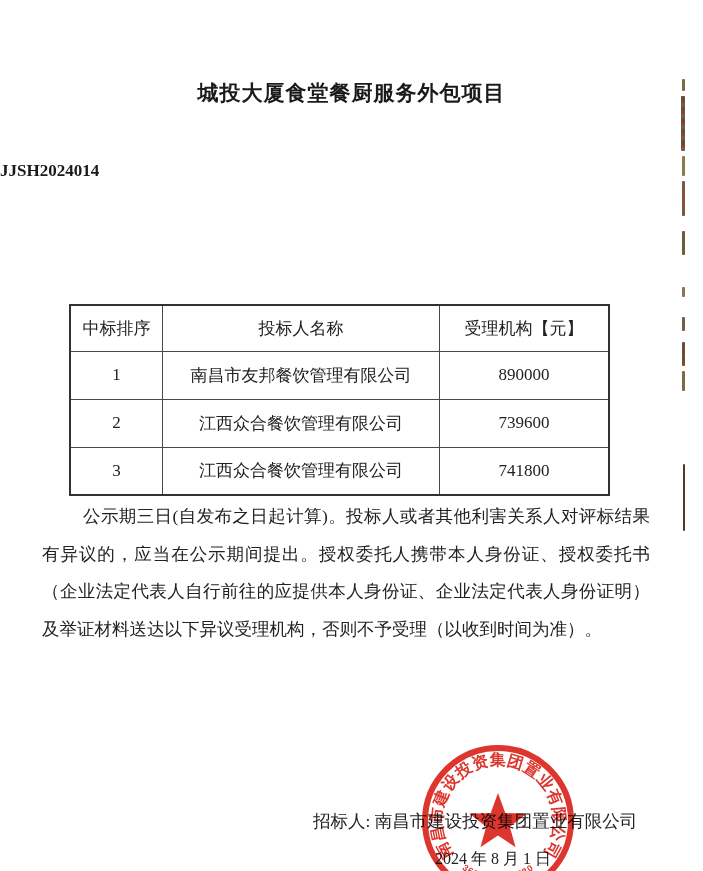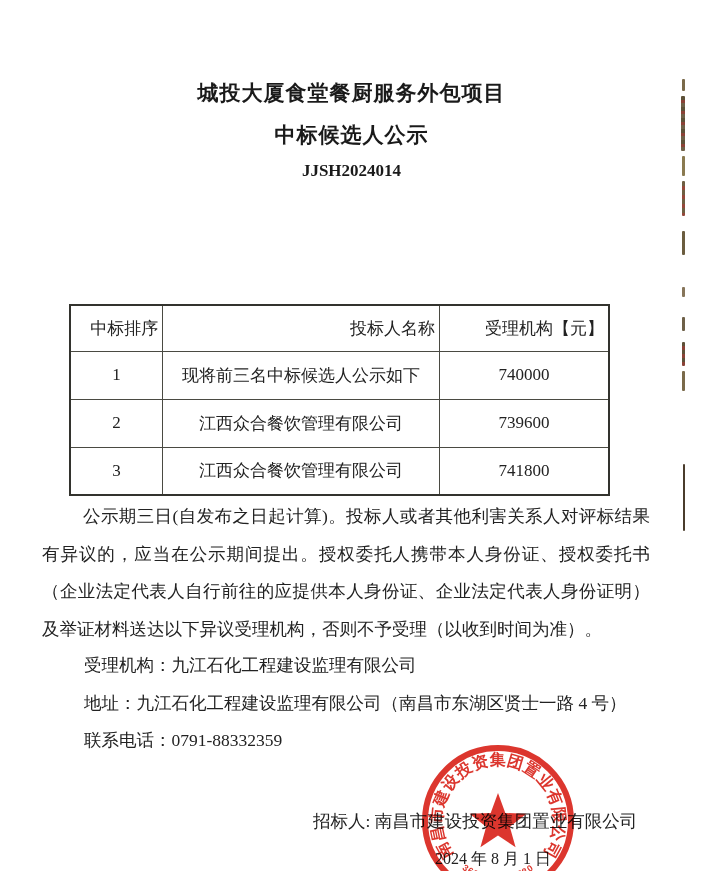--- a/index.html
+++ b/index.html
@@ -19,21 +19,21 @@
     text-align: center; font-size: 21px; font-weight: bold;
     letter-spacing: 1px; line-height: 28px; color: #1a1a1a;
   }
   .title2 {
     position: absolute; top: 82px; left: 0; width: 100%;
     text-align: center; font-size: 21px; font-weight: bold;
     letter-spacing: 1px; line-height: 28px; color: #1a1a1a;
   }
   .project-code {
     position: absolute; top: 120px; left: 0; width: 100%;
-    text-align: center; font-size: 17px; font-weight: bold;
+    text-align: left; font-size: 17px; font-weight: bold;
     line-height: 24px; color: #1a1a1a;
   }
   .para {
     position: absolute; left: 42px; width: 608px;
     font-size: 17.5px; line-height: 37.5px;
     text-align: justify; text-indent: 41px; color: #222;
   }
   .para1 { top: 149px; }
   .para2 { top: 459px; }
   .bid-table {
@@ -41,21 +41,21 @@
     border-collapse: collapse;
     font-size: 17px; color: #222;
   }
   .bid-table th, .bid-table td {
     border: 1.5px solid #4a4a42;
     text-align: center; vertical-align: middle;
     font-weight: normal;
     height: 48px; padding: 0 4px;
   }
   .bid-table { border: 2px solid #33332e; }
-  .bid-table thead th { height: 46px; text-align: right; }
+  .bid-table thead th { height: 46px; }
   .col-rank  { width: 93px; }
   .col-name  { width: 278px; }
   .col-price { width: 170px; }
   .contact {
     position: absolute; top: 608px; left: 42px; width: 608px;
     font-size: 17.5px; line-height: 37.5px; color: #222;
     padding-left: 42px;
   }
   .tenderer-line {
     position: absolute; top: 764px; left: 313px;
@@ -90,58 +90,52 @@
   .a9 { left: 682px; top: 332px; width: 3px; height: 20px; background: #7a6a4a; }
   .a10{ left: 683px; top: 425px; width: 2px; height: 67px; background: #4a3c2c; }
   .a11{ left: 682px; top: 855px; width: 3px; height: 8px;  background: #86755a; }
 </style>
 </head>
 <body>
 
 <div class="page">
 
   <div class="title1">城投大厦食堂餐厨服务外包项目</div>
-  <div class="title2">中标候选人公示</div>
   <div class="project-code">JJSH2024014</div>
 
 
   <table class="bid-table">
     <thead>
       <tr>
         <th class="col-rank">中标排序</th>
         <th class="col-name">投标人名称</th>
         <th class="col-price">受理机构【元】</th>
       </tr>
     </thead>
     <tbody>
       <tr>
         <td>1</td>
-        <td>现将前三名中标候选人公示如下</td>
-        <td>740000</td>
+        <td>南昌市友邦餐饮管理有限公司</td>
+        <td>890000</td>
       </tr>
       <tr>
         <td>2</td>
         <td>江西众合餐饮管理有限公司</td>
         <td>739600</td>
       </tr>
       <tr>
         <td>3</td>
         <td>江西众合餐饮管理有限公司</td>
         <td>741800</td>
       </tr>
     </tbody>
   </table>
 
   <p class="para para2">公示期三日(自发布之日起计算)。投标人或者其他利害关系人对评标结果有异议的，应当在公示期间提出。授权委托人携带本人身份证、授权委托书（企业法定代表人自行前往的应提供本人身份证、企业法定代表人身份证明）及举证材料送达以下异议受理机构，否则不予受理（以收到时间为准）。</p>
 
-  <div class="contact">
-    <div>受理机构：九江石化工程建设监理有限公司</div>
-    <div>地址：九江石化工程建设监理有限公司（南昌市东湖区贤士一路 4 号）</div>
-    <div>联系电话：0791-88332359</div>
-  </div>
 
   <div class="tenderer-line">招标人: 南昌市建设投资集团置业有限公司</div>
   <div class="date-line">2024 年 8 月 1 日</div>
 
   <svg class="seal" viewBox="0 0 156 156" xmlns="http://www.w3.org/2000/svg" aria-hidden="true">
     <defs>
       <path id="seal-top-arc" d="M 29.5 106 A 56 56 0 1 1 126.5 106" fill="none"></path>
       <path id="seal-bottom-arc" d="M 32 116.6 A 60 60 0 0 0 124 116.6" fill="none"></path>
     </defs>
     <circle cx="78" cy="78" r="73" fill="none" stroke="#d9251c" stroke-width="6"></circle>

